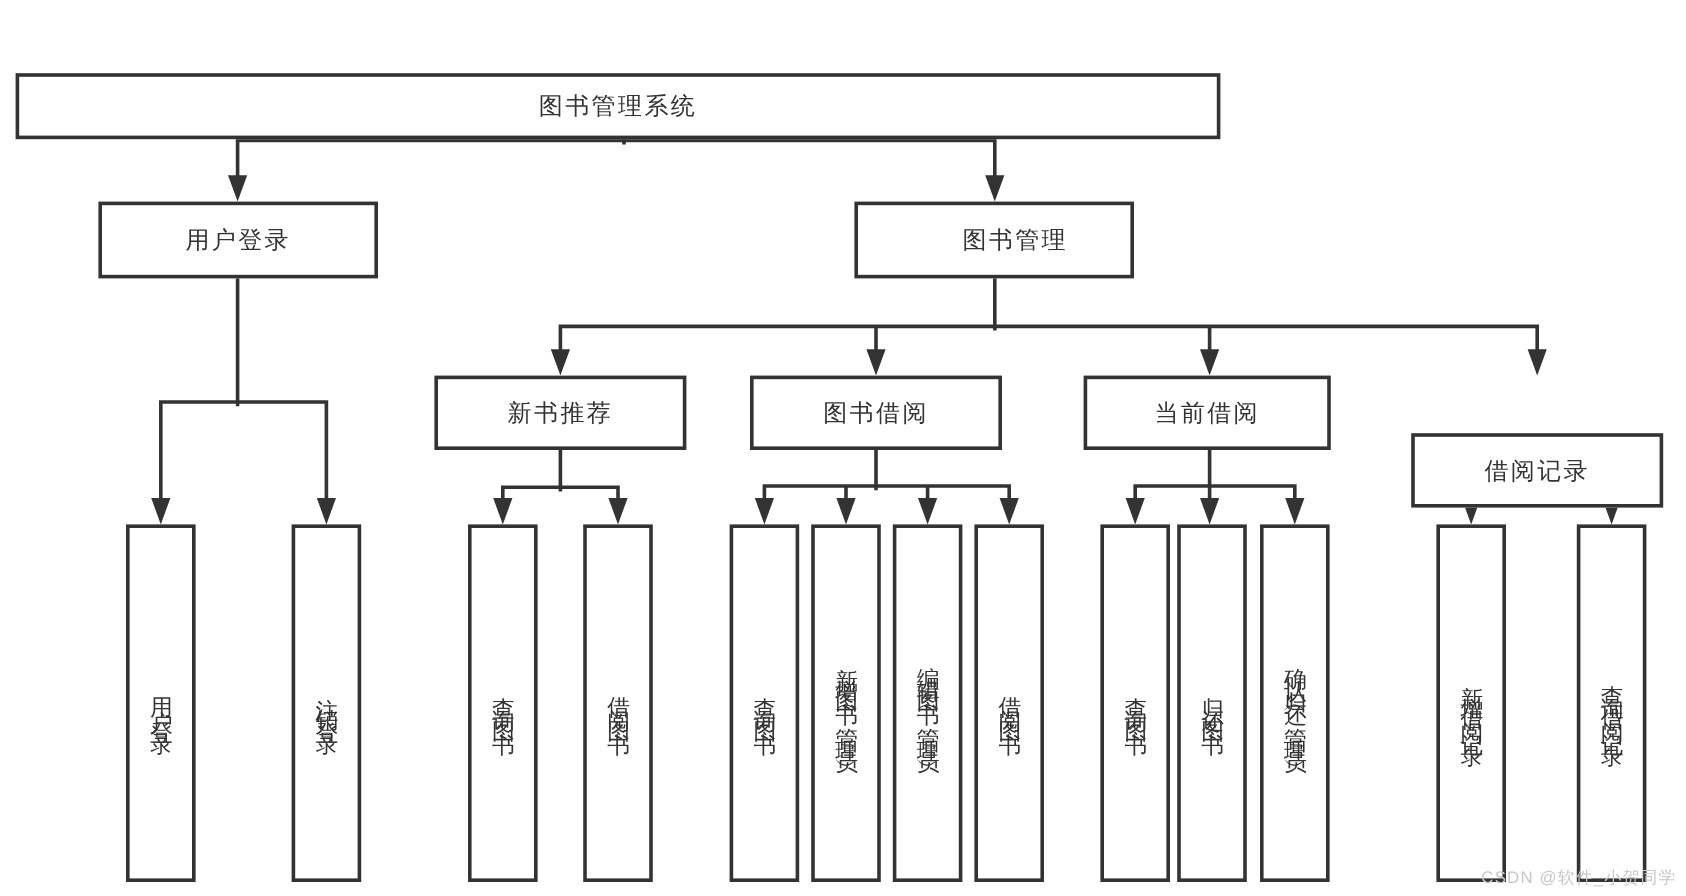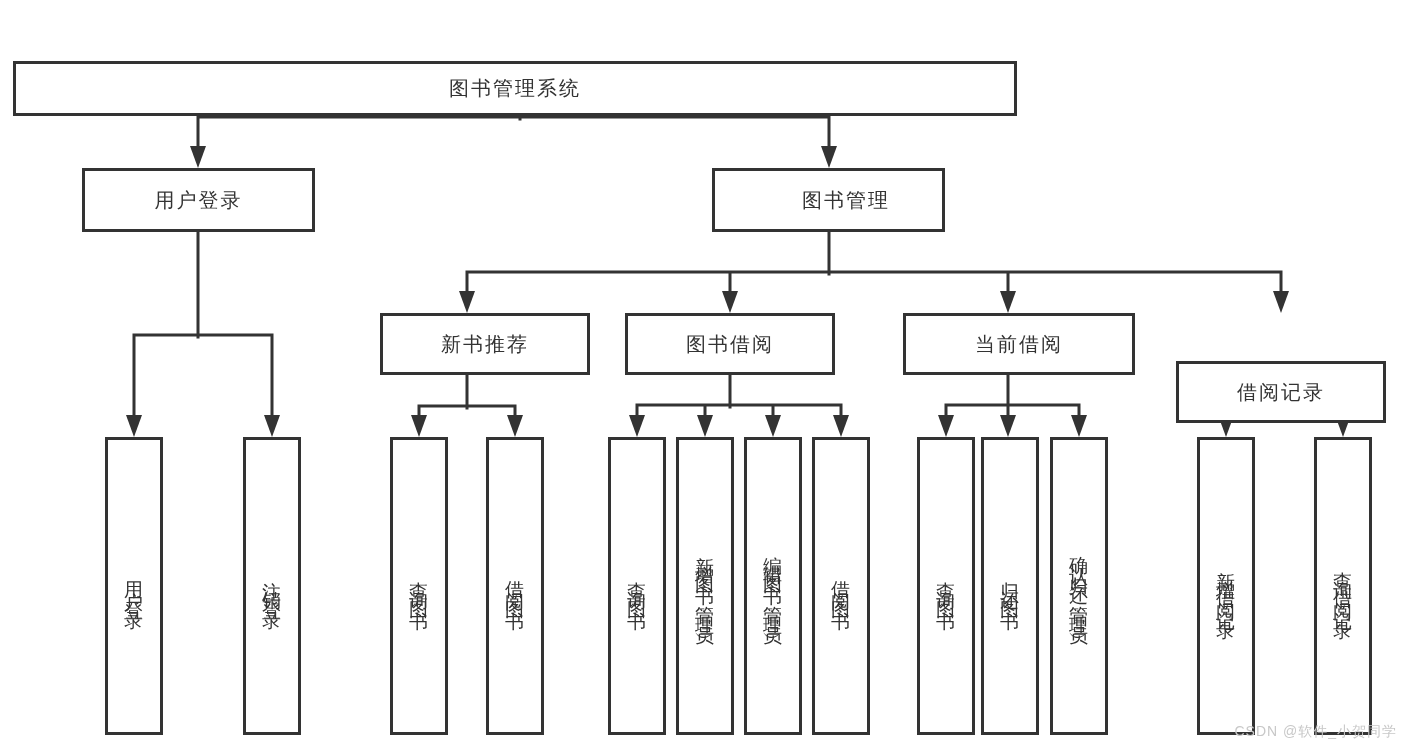--- a/index.html
+++ b/index.html
@@ -94,27 +94,27 @@
     <span class="lbl">图书管理系统</span>
   </div>
 
   <div class="box" style="left:82px;top:168px;width:233px;height:64px;">
     <span class="lbl">用户登录</span>
   </div>
   <div class="box" style="left:712px;top:168px;width:233px;height:64px;padding-left:35px;">
     <span class="lbl">图书管理</span>
   </div>
 
-  <div class="box" style="left:380px;top:313px;width:210px;height:62px;">
+  <div class="box" style="left:362px;top:313px;width:210px;height:62px;">
     <span class="lbl">新书推荐</span>
   </div>
   <div class="box" style="left:625px;top:313px;width:210px;height:62px;">
     <span class="lbl">图书借阅</span>
   </div>
-  <div class="box" style="left:903px;top:313px;width:232px;height:62px;">
+  <div class="box" style="left:903px;top:313px;width:206px;height:62px;">
     <span class="lbl">当前借阅</span>
   </div>
   <div class="box" style="left:1176px;top:313px;width:210px;height:62px;margin-top:48px;">
     <span class="lbl">借阅记录</span>
   </div>
 
   <div class="box leaf" style="left:105px;top:437px;width:58px;height:298px;">
     <span class="lbl">用户登录</span>
   </div>
   <div class="box leaf" style="left:243px;top:437px;width:58px;height:298px;">

